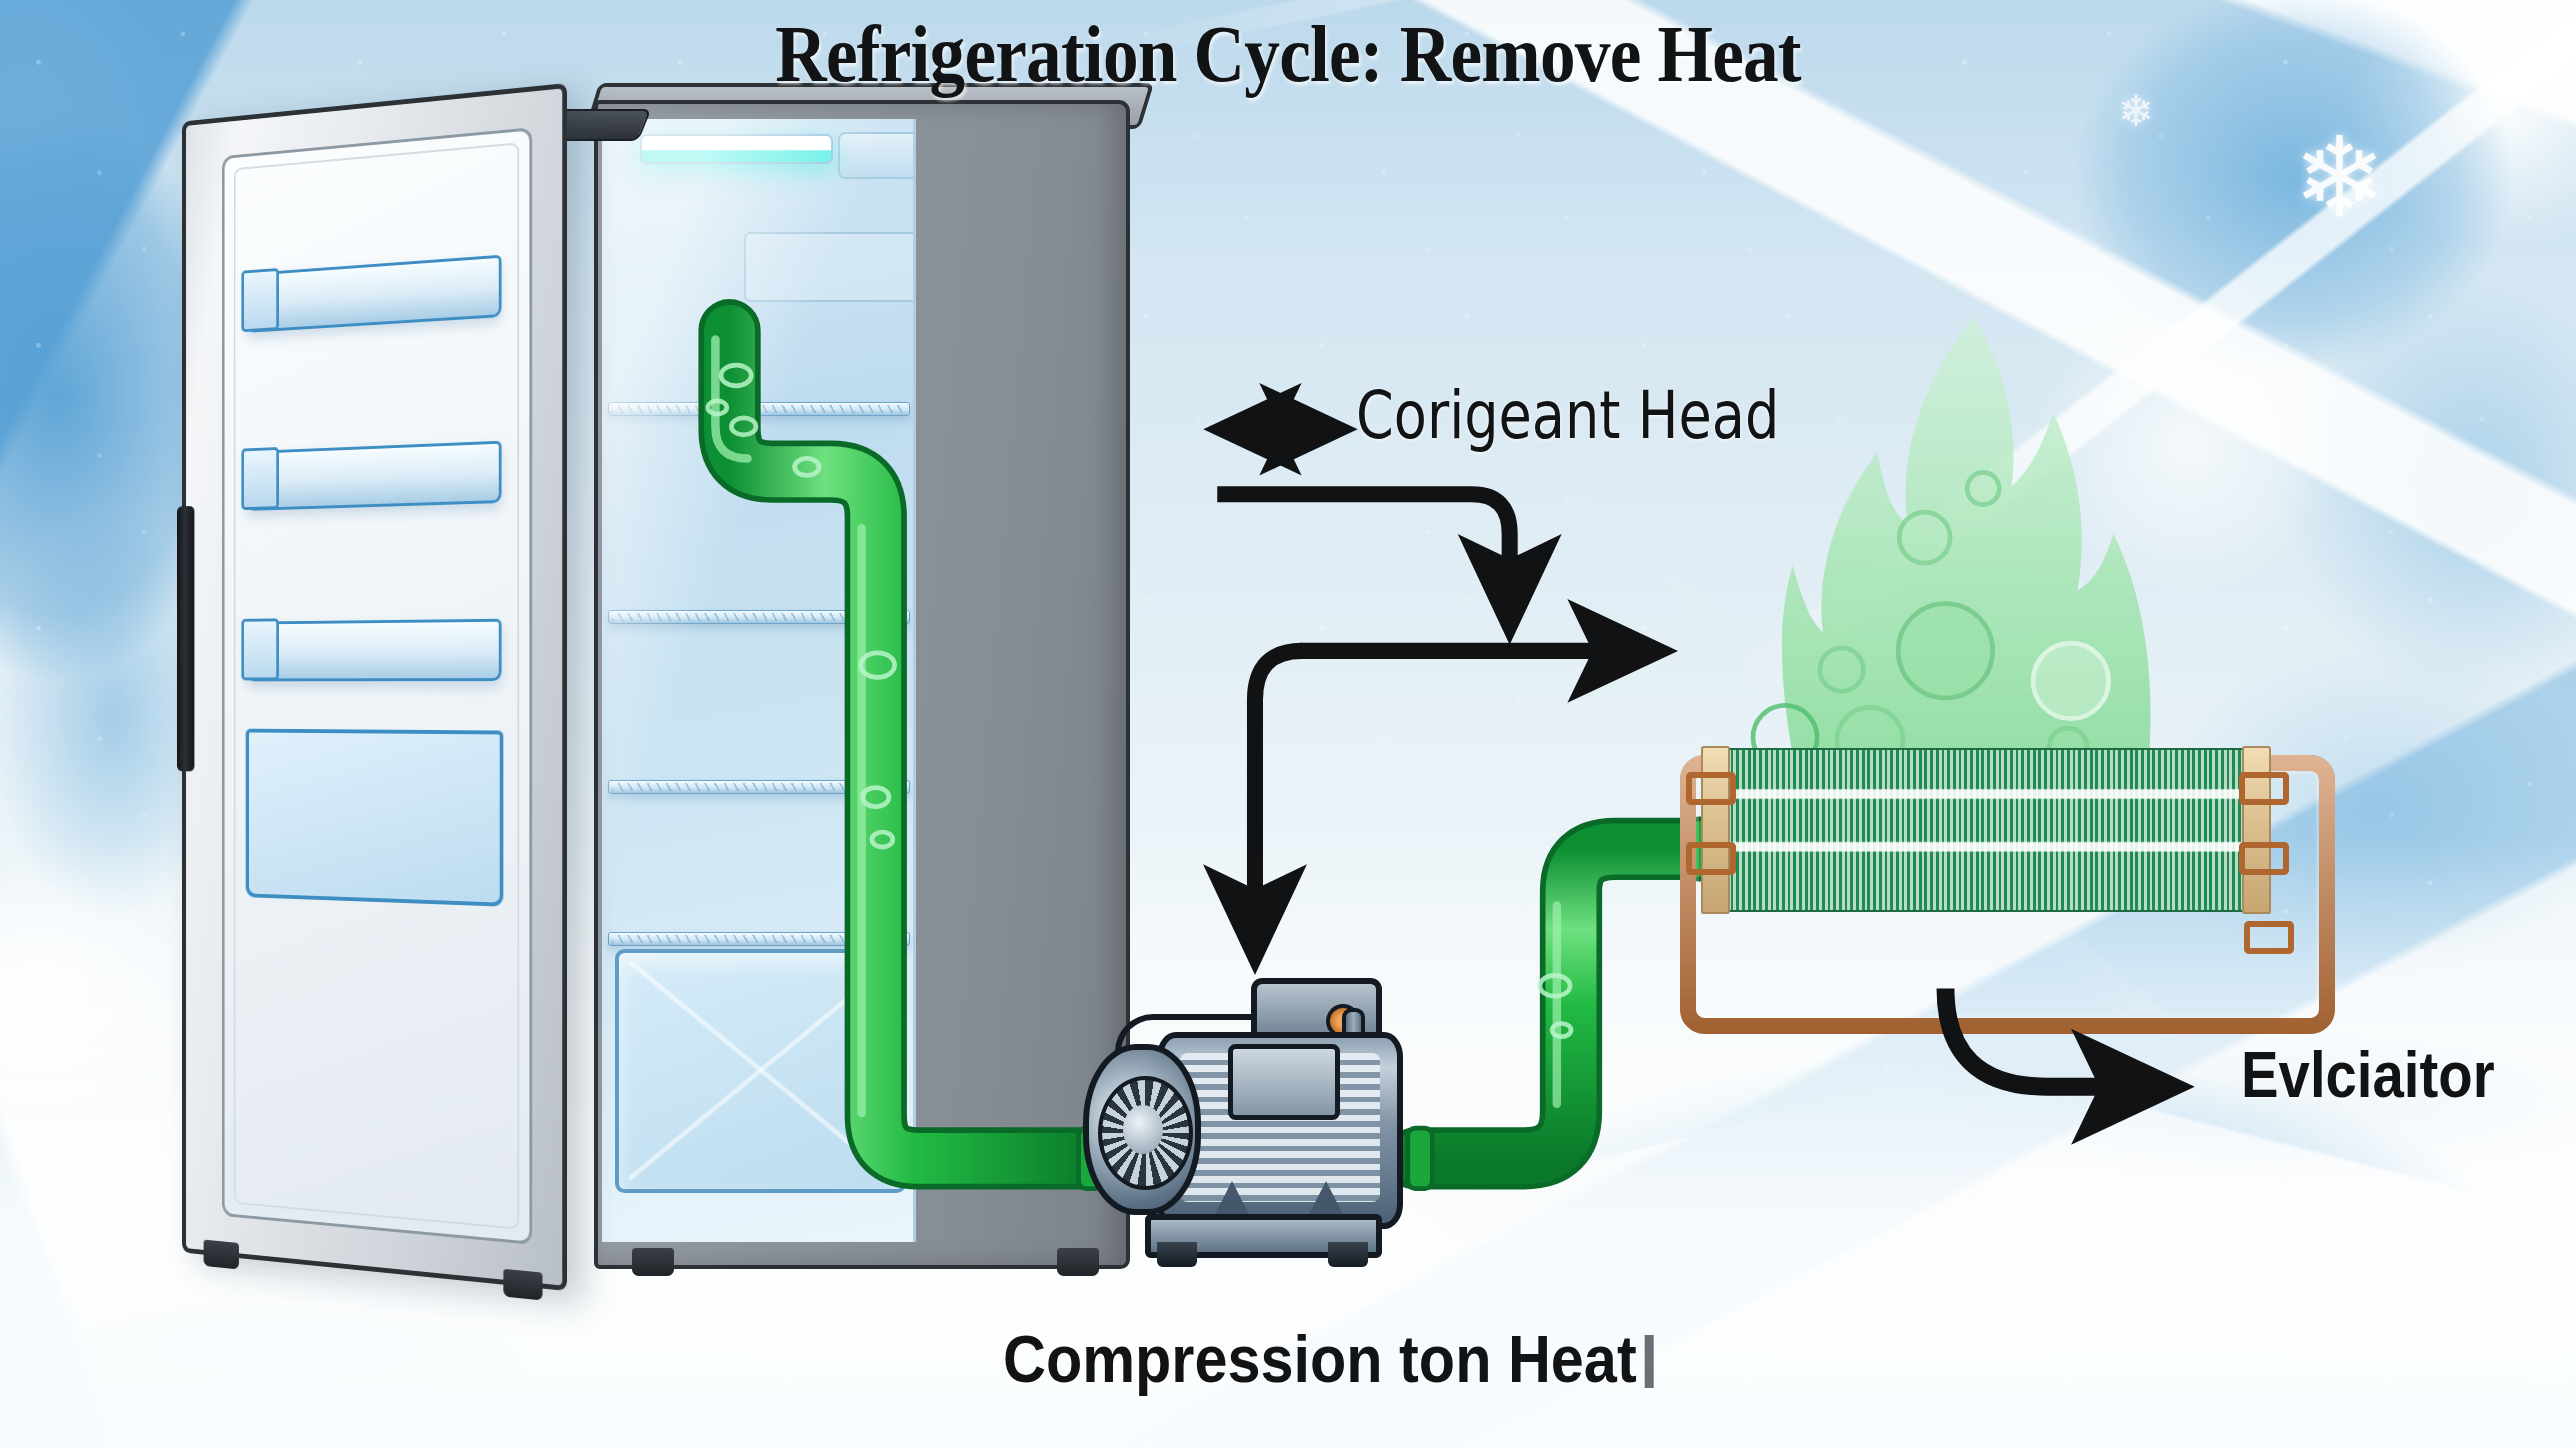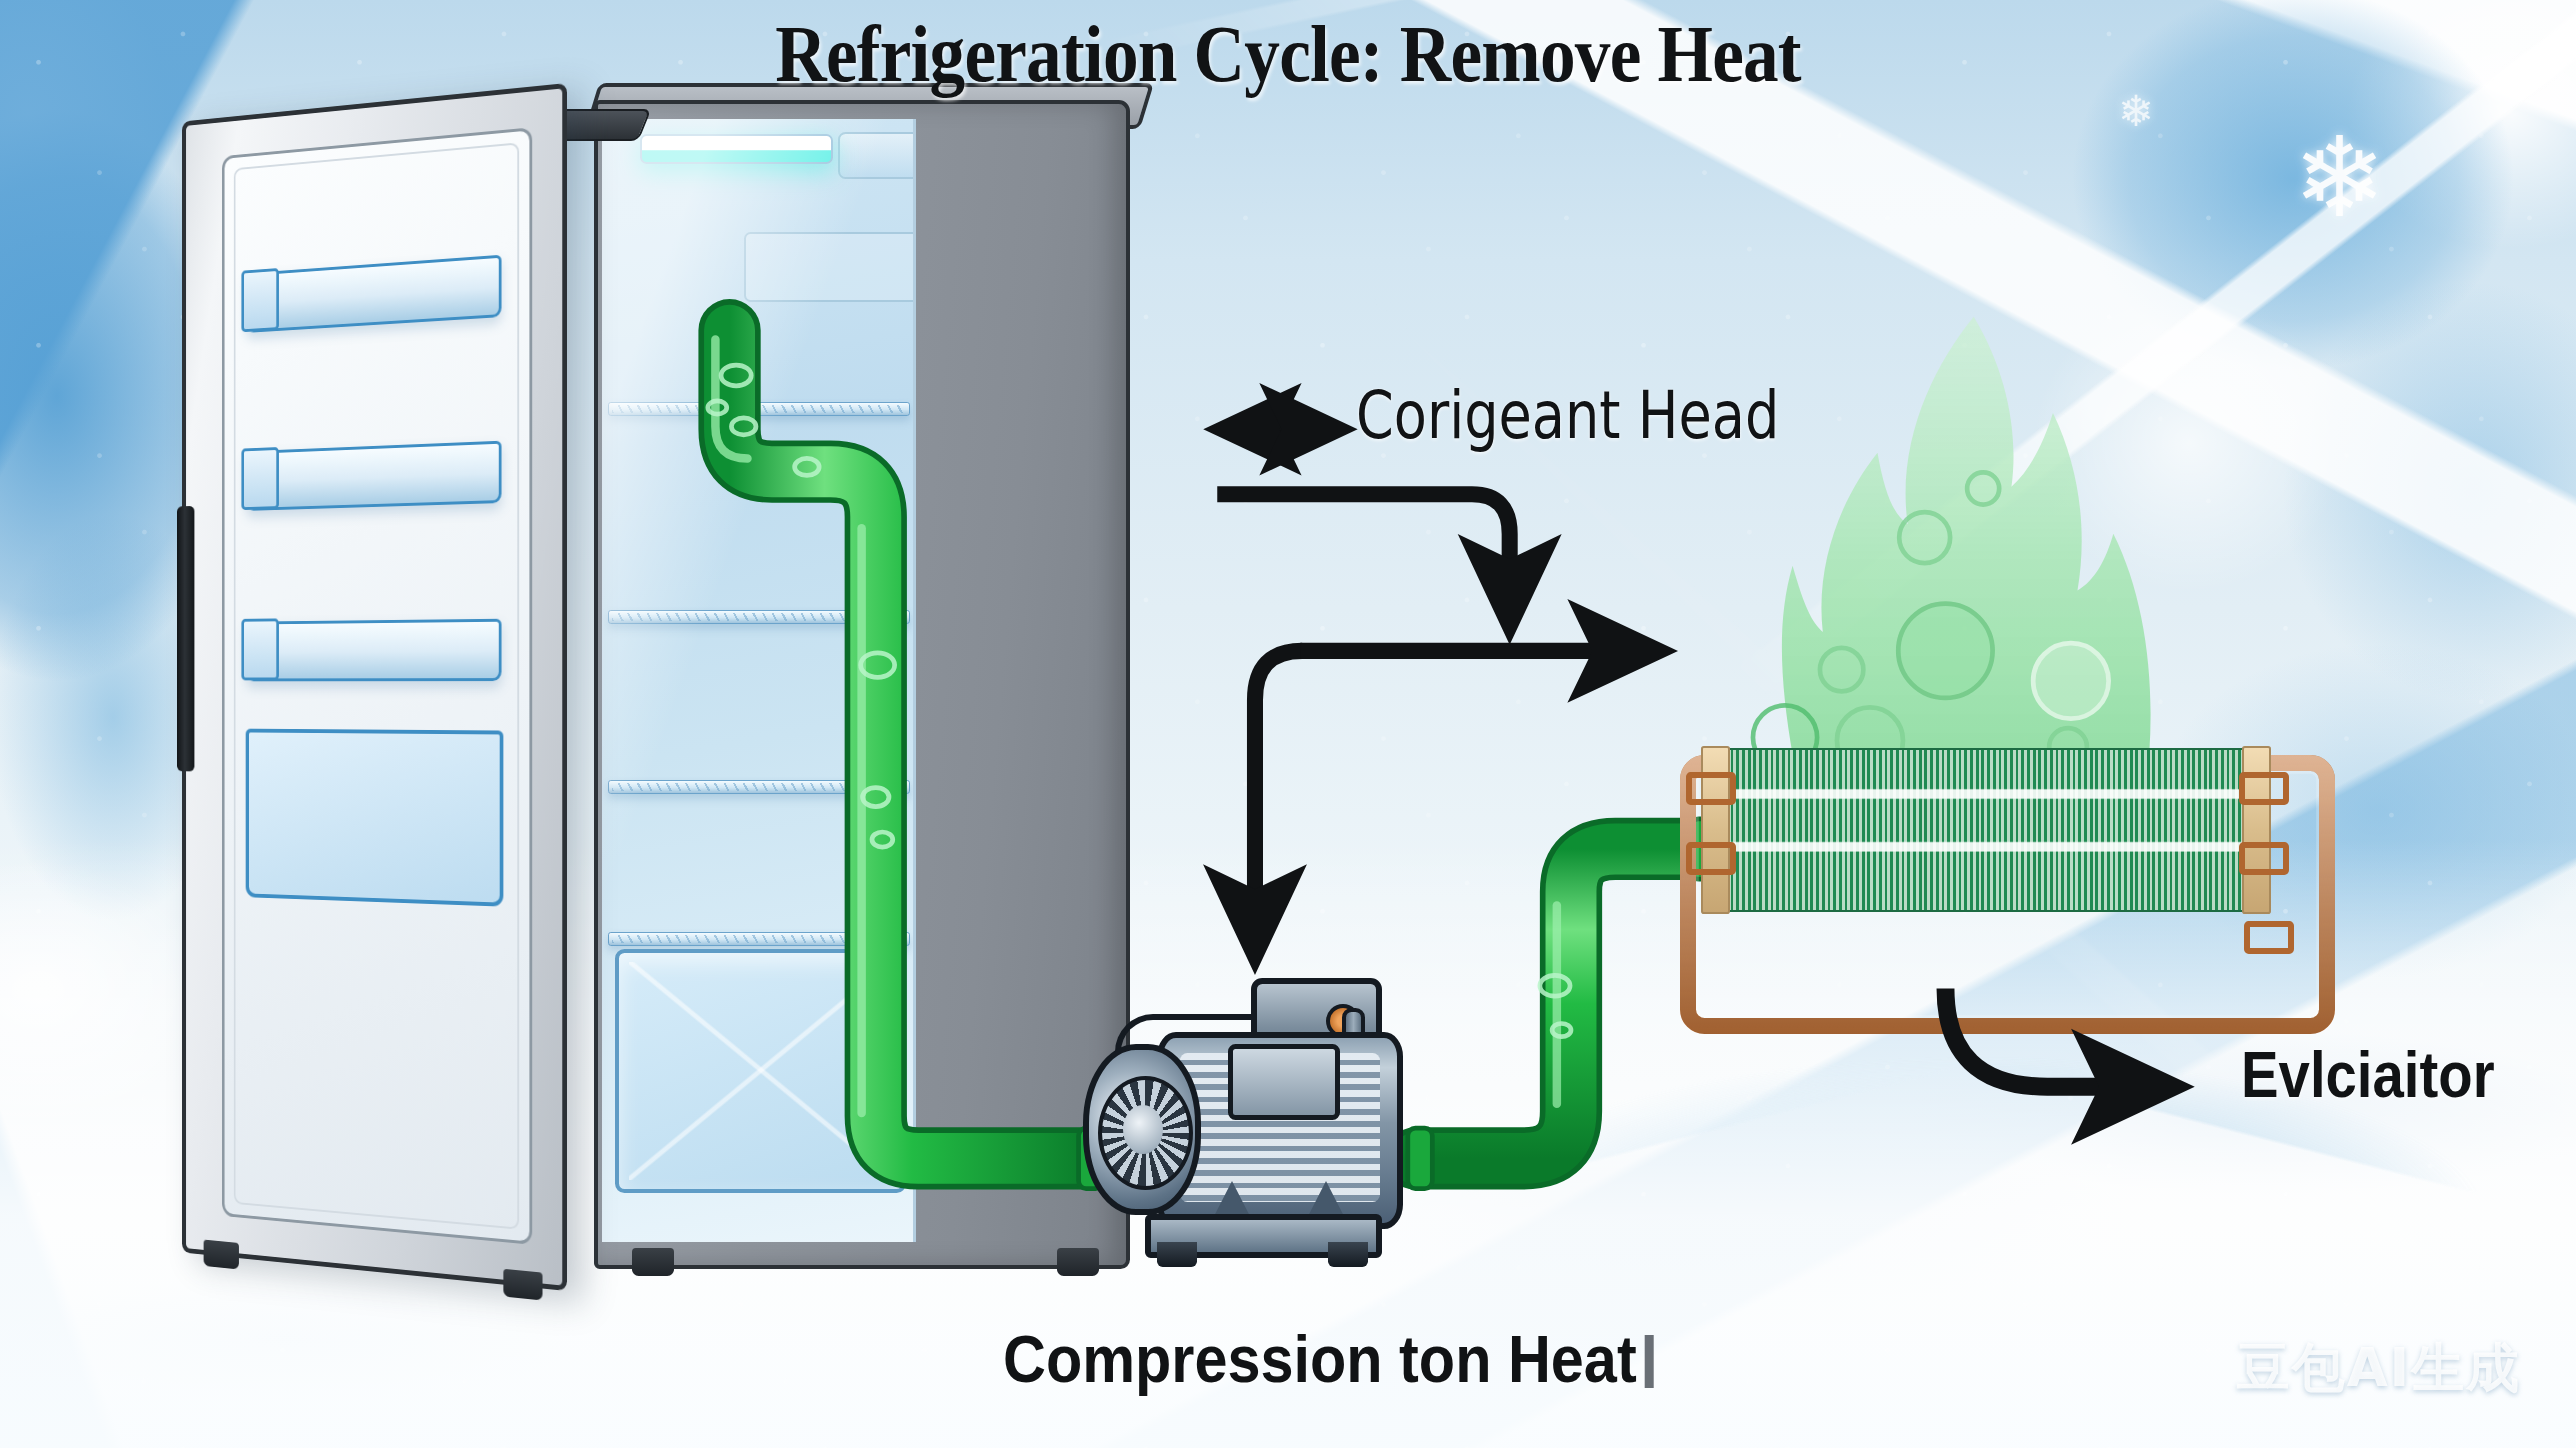--- a/index.html
+++ b/index.html
@@ -552,16 +552,15 @@
   <div id="title" class="label">Refrigeration Cycle: Remove Heat</div>
 
   <div id="label-refrigerant" class="label">Corigeant Head</div>
 
   <div id="label-evaporator" class="label">Evlciaitor</div>
 
   <div id="label-compression" class="label">
     <span>Compression ton Heat</span><span class="tail"></span>
   </div>
 
-  <div id="watermark">豆包AI生成</div>
 
 </div>
 
 
 </body></html>

